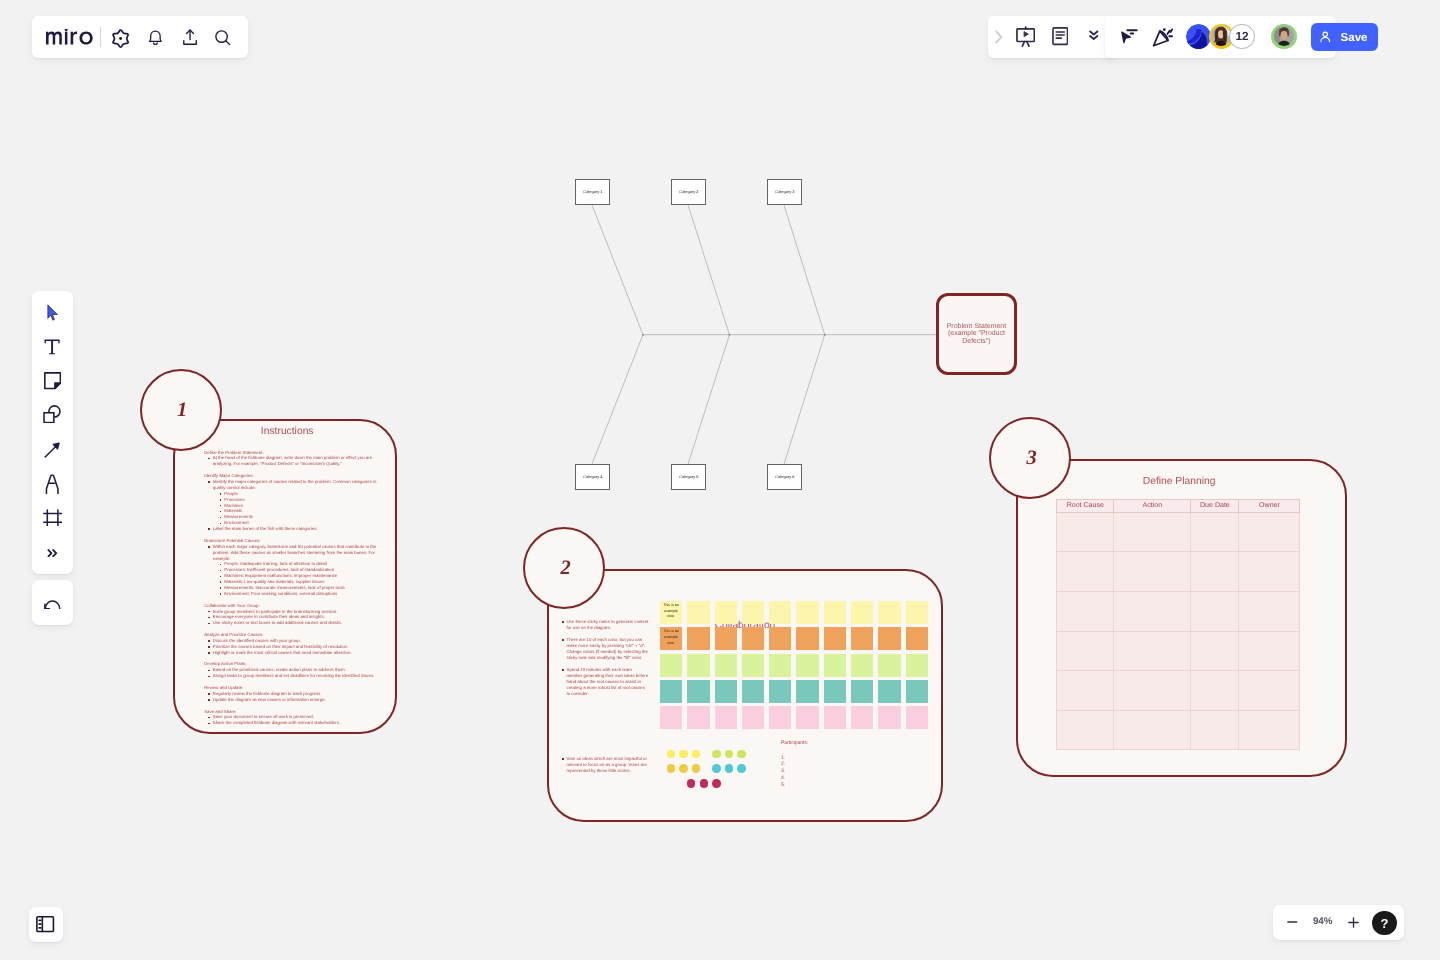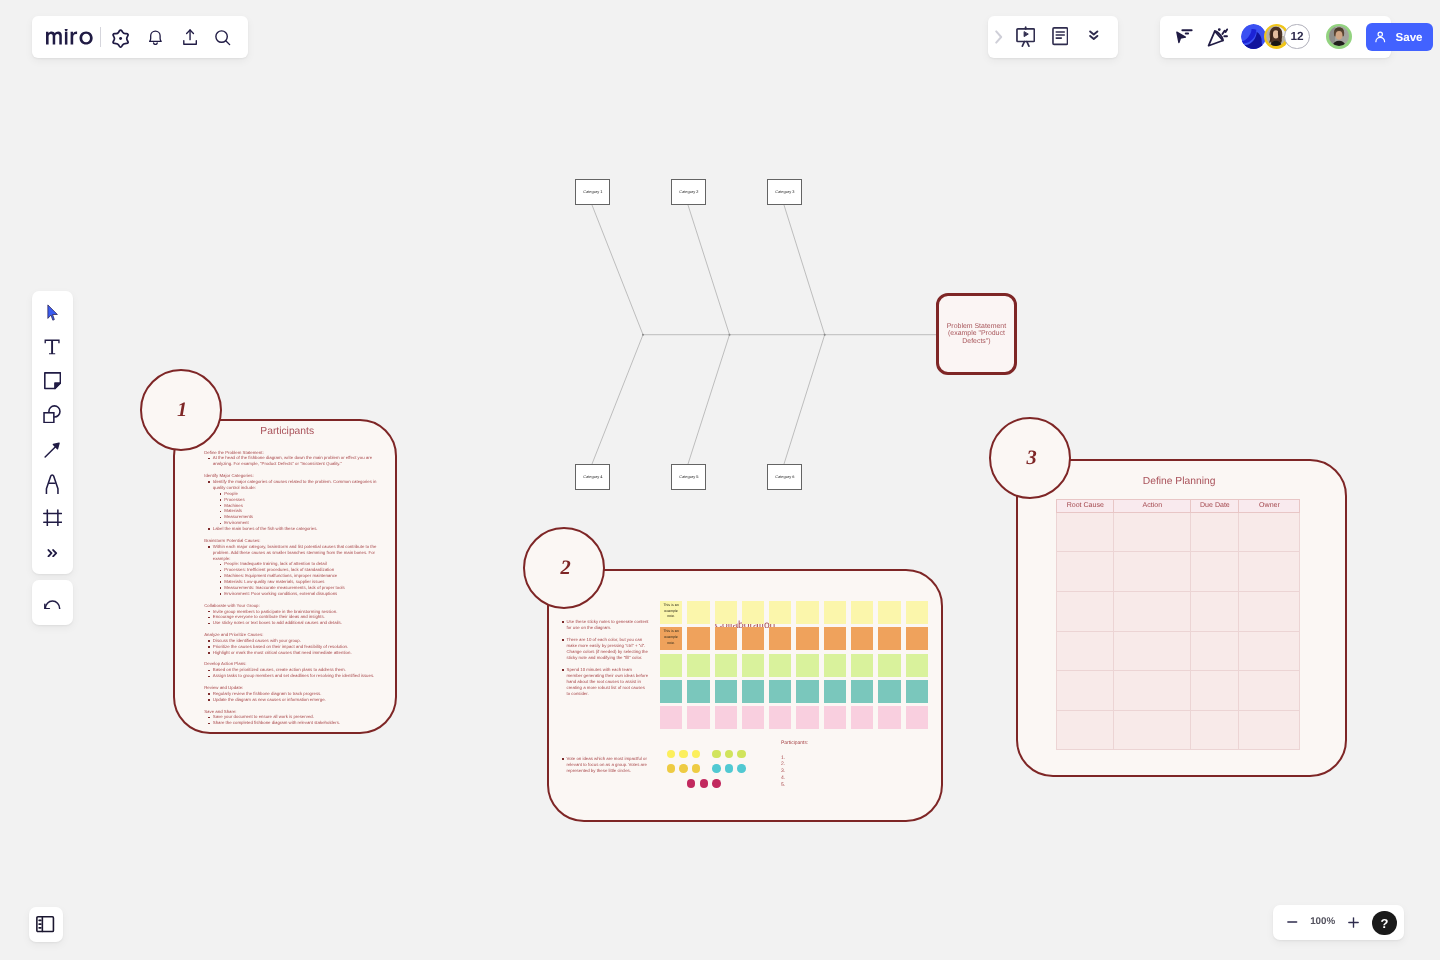--- a/index.html
+++ b/index.html
@@ -16,21 +16,21 @@
        display:flex;align-items:center;}
   .ico{display:flex;align-items:center;justify-content:center;cursor:pointer;}
   .ico svg{display:block;}
 
   
   #topleft{left:32px;top:16.1px;width:216px;height:41.8px;padding:0;}
 
   
   #topmid{left:988.2px;top:16.1px;width:130px;height:41.8px;}
   
-  #topright{left:1160px;top:16.1px;width:231px;height:41.8px;}
+  #topright{left:1105px;top:16.1px;width:231px;height:41.8px;}
 
   .share-btn{display:flex;align-items:center;gap:8.0px;background:#4262ff;
              color:#fff;border-radius:6px;height:27.8px;width:66.8px;
              box-sizing:border-box;padding-left:7.2px;
              font-size:11.6px;font-weight:700;cursor:pointer;letter-spacing:0;}
 
   
   #toolbar{left:31.7px;top:290.9px;width:41.4px;height:283px;border-radius:7px;}
   #undobar{left:31.7px;top:580.4px;width:41.4px;height:44.5px;border-radius:7px;}
 
@@ -131,21 +131,21 @@
       </div>
 
     <div class="problembox" style="left:935.6px;top:292.8px;width:75.7px;height:76.5px;">
       <span>Problem Statement (example "Product Defects")</span>
     </div>
 
     <div class="panel" style="left:173.3px;top:419.2px;width:220px;height:311px;"></div>
     <div class="circle" style="left:139.5px;top:368.5px;width:78px;height:78px;">
       <span>1</span>
     </div>
-    <div class="ptitle" style="left:178.2px;top:426.2px;width:218px;">Participants</div>
+    <div class="ptitle" style="left:178.2px;top:426.2px;width:218px;">Instructions</div>
     <div class="instr" id="instr-body" style="left:204.2px;top:449.5px;width:177px;">
         <div class="isec">
           <h4>Define the Problem Statement:</h4>
           <ul>
             <li>At the head of the fishbone diagram, write down the main problem or effect you are analyzing. For example, “Product Defects” or “Inconsistent Quality.”</li>
           </ul>
         </div>
         <div class="isec">
           <h4>Identify Major Categories:</h4>
           <ul>
@@ -575,21 +575,21 @@
           <path d="M3.2 13.4h1.9"></path>
       </svg>
     </div>
   </div>
   <div class="bar" id="bottomright">
     <div class="ico abs" style="left:14.1px;top:12.3px;width:10.5px;height:10px;">
       <svg width="10.5" height="10" viewBox="0 0 11 10" fill="none" stroke="#2f2c4e" stroke-width="1.5" stroke-linecap="round">
         <path d="M.9 5h9.2"></path>
       </svg>
     </div>
-    <div id="zoomlevel" class="abs" style="left:32.6px;top:11.4px;width:34px;text-align:center;">100%</div>
+    <div id="zoomlevel" class="abs" style="left:32.6px;top:11.4px;width:34px;text-align:center;">94%</div>
     <div class="ico abs" style="left:75.1px;top:12.3px;width:11px;height:11px;">
       <svg width="11" height="11" viewBox="0 0 12 12" fill="none" stroke="#2f2c4e" stroke-width="1.5" stroke-linecap="round">
         <path d="M.9 6h10.2"></path>
           <path d="M6 .9v10.2"></path>
       </svg>
     </div>
     <div class="helpdot abs" style="left:99.2px;top:5.9px;width:24.3px;height:24.3px;">
       <span>?</span>
     </div>
   </div>

